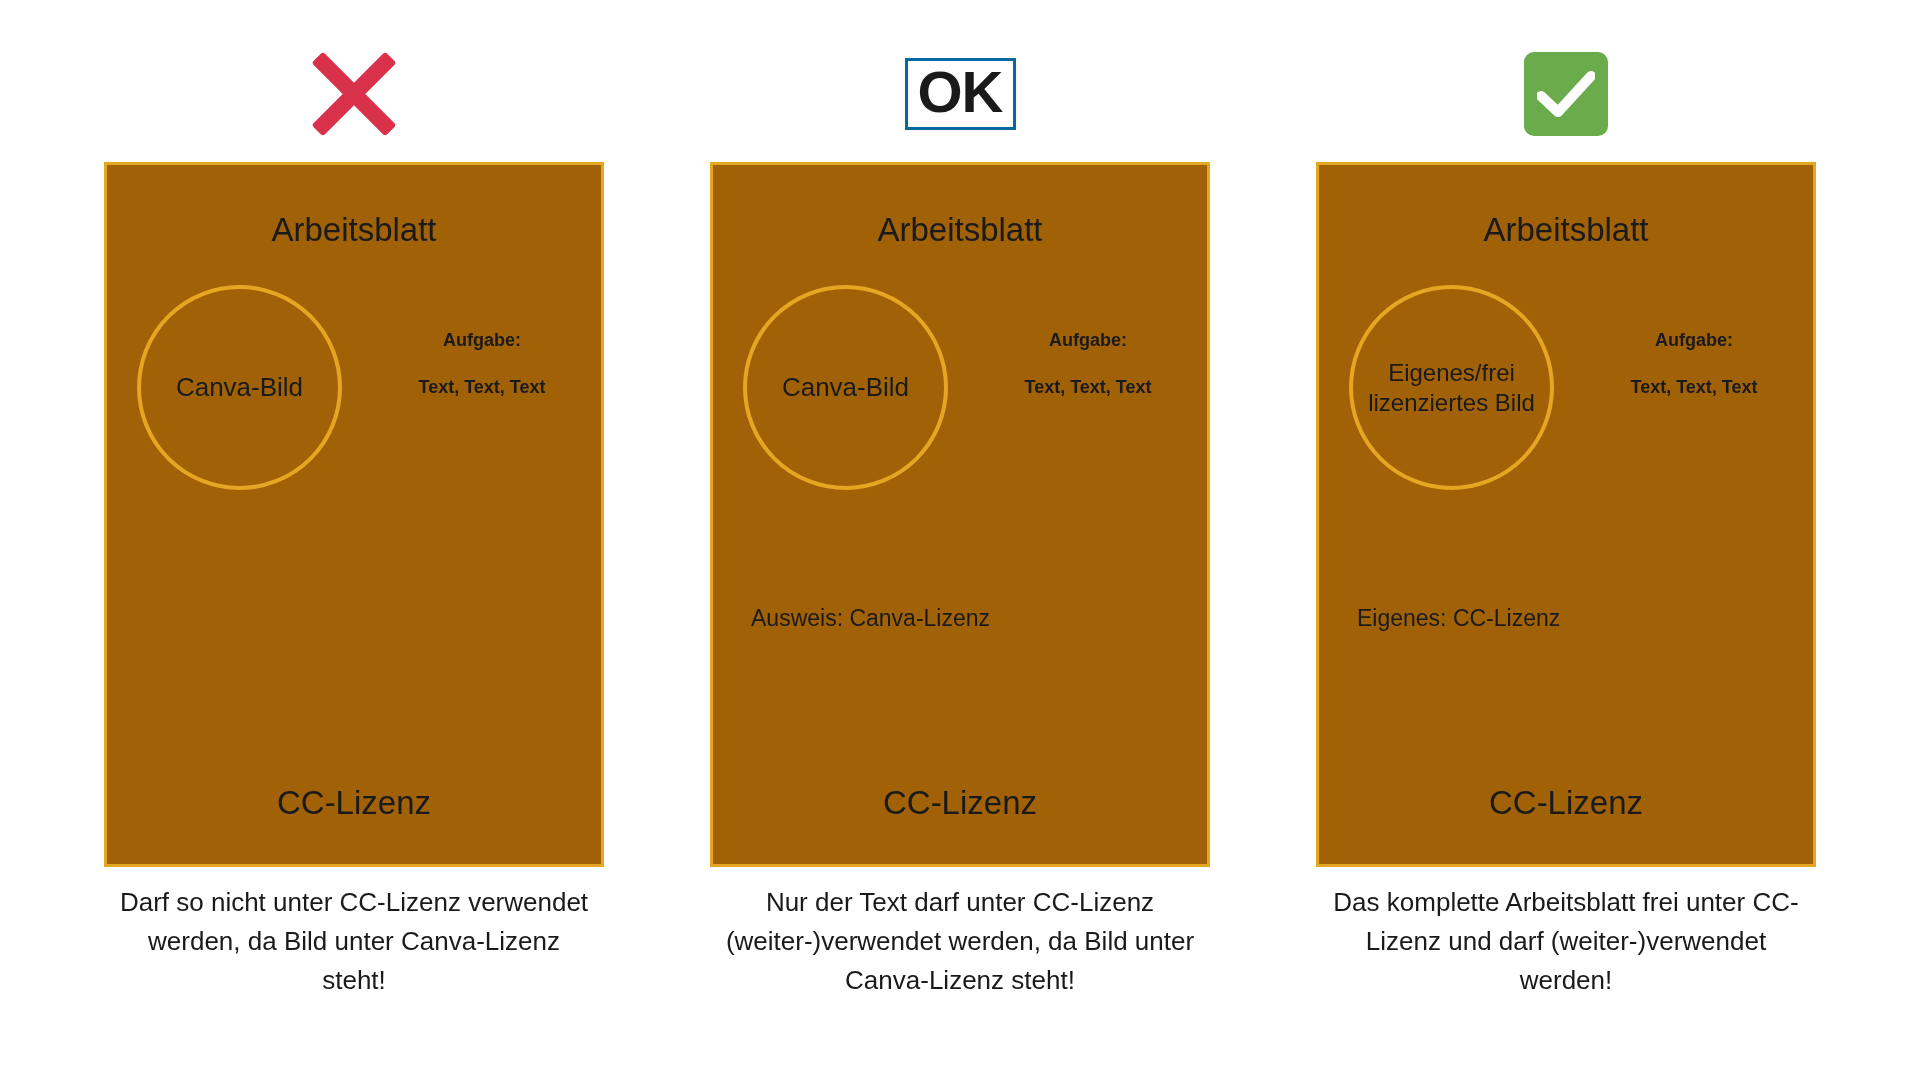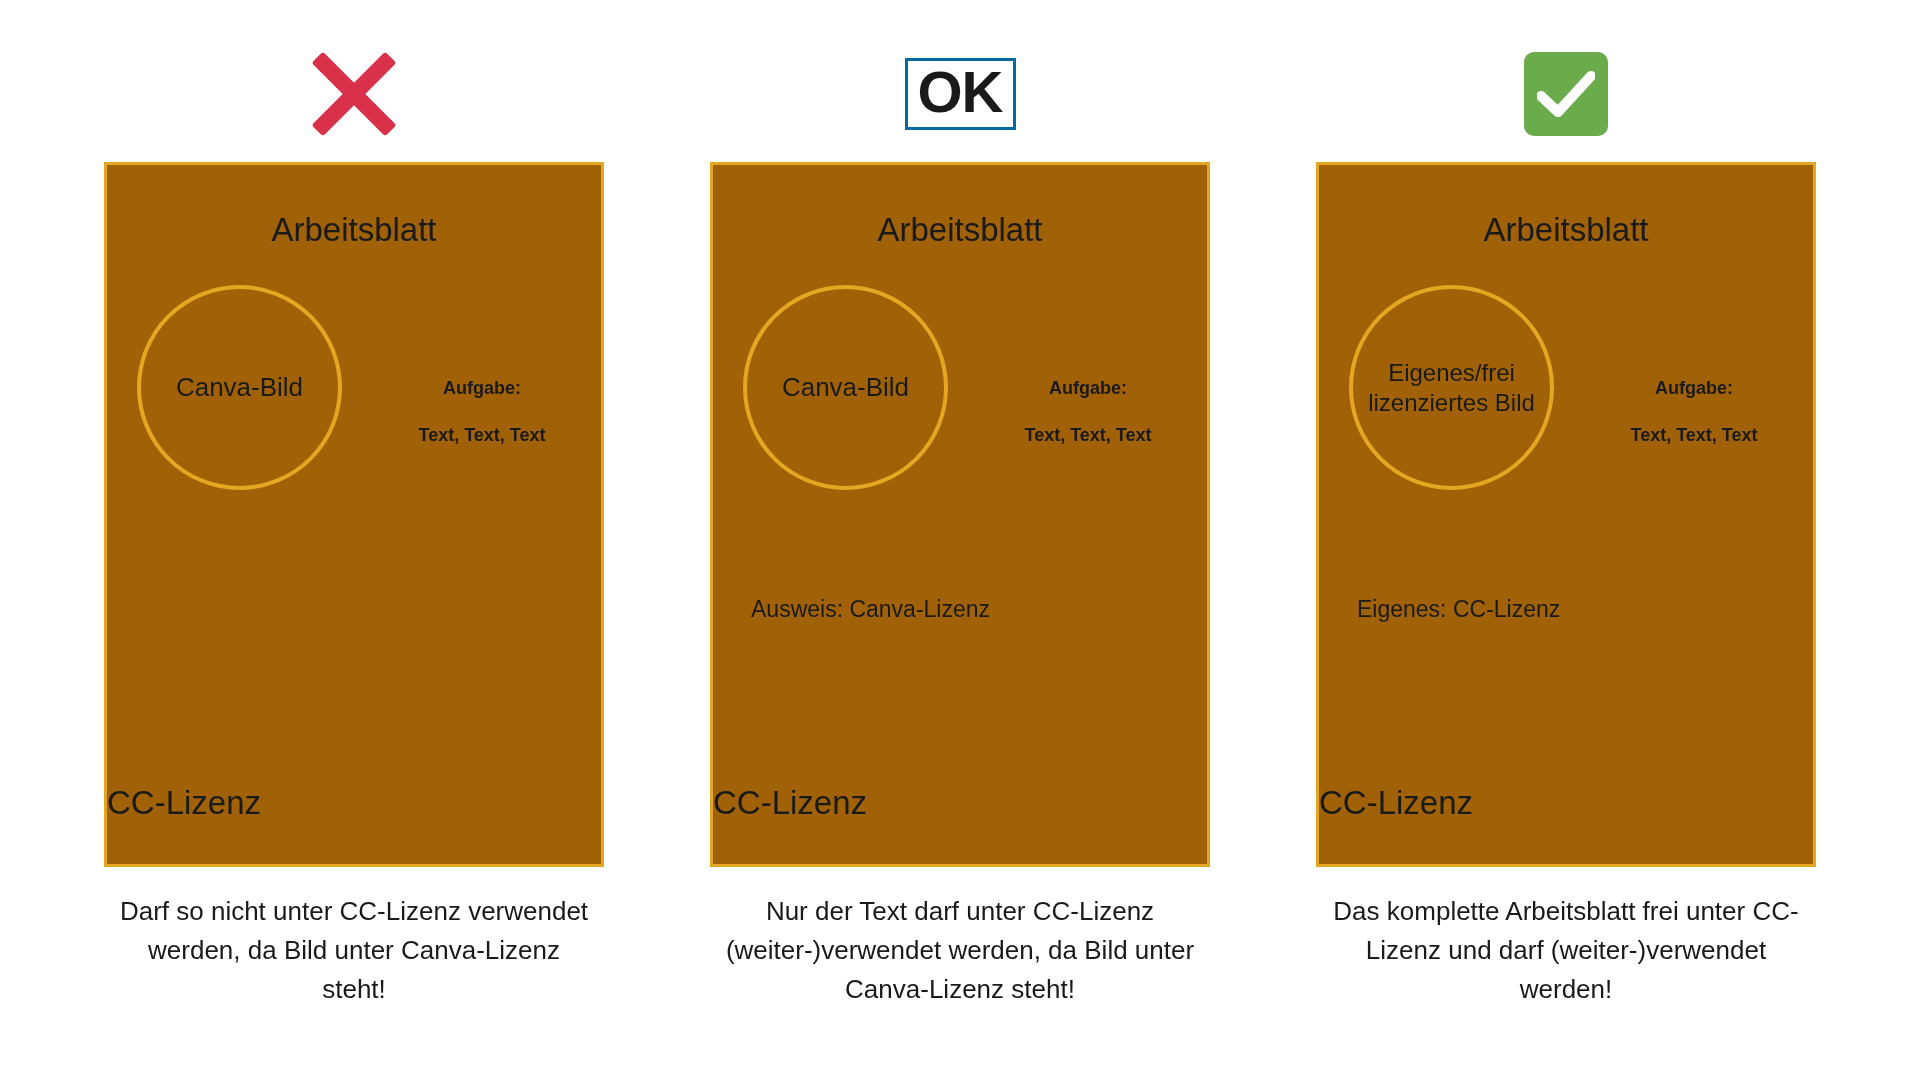--- a/index.html
+++ b/index.html
@@ -131,47 +131,47 @@
     position: absolute;
     left: 275px;
     top: 55px;
     width: 200px;
     text-align: center;
   }
   .task-label {
     font-size: 18px;
     font-weight: 600;
     margin-bottom: 26px;
-    margin-top: 48px;
   }
   .task-text {
     font-size: 18px;
     font-weight: 600;
   }
 
   .badge-line {
     position: absolute;
     left: 38px;
-    top: 321px;
+    top: 330px;
     font-size: 23px;
     color: #1a1a1a;
   }
 
   .sheet-footer {
     position: absolute;
     bottom: 42px;
     left: 0;
     right: 0;
+    text-align: center;
     font-size: 33px;
     color: #1a1a1a;
   }
 
   
   .caption {
-    margin-top: 25px;
+    margin-top: 16px;
     width: 470px;
     text-align: center;
     font-size: 26px;
     line-height: 1.5;
     color: #1a1a1a;
   }
 </style>
 </head>
 <body>
 

